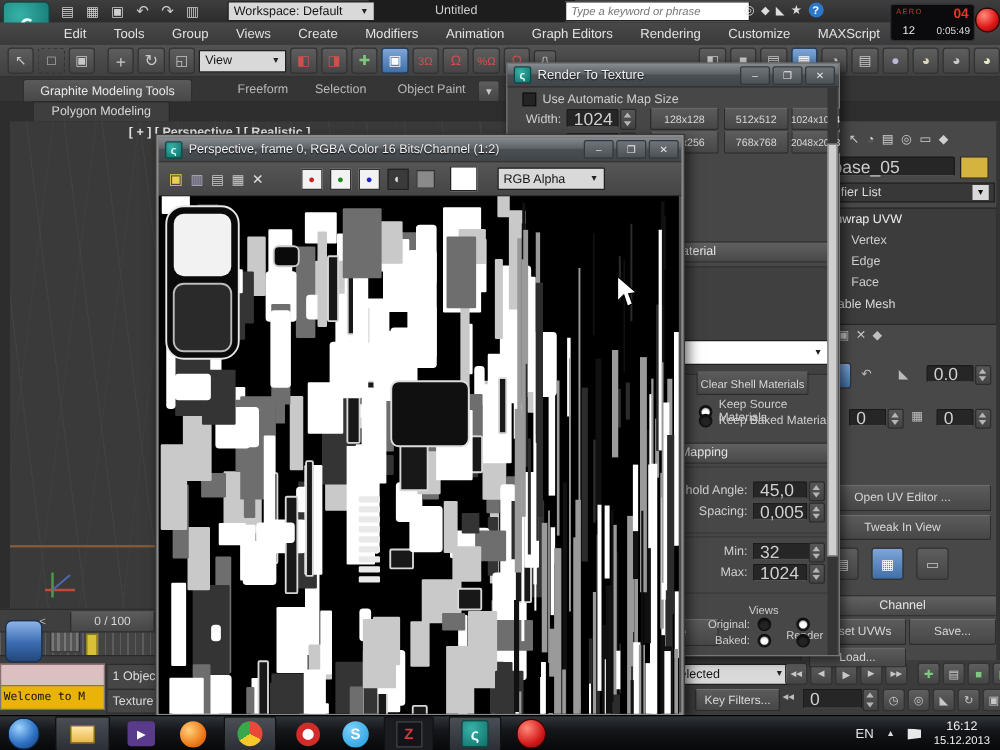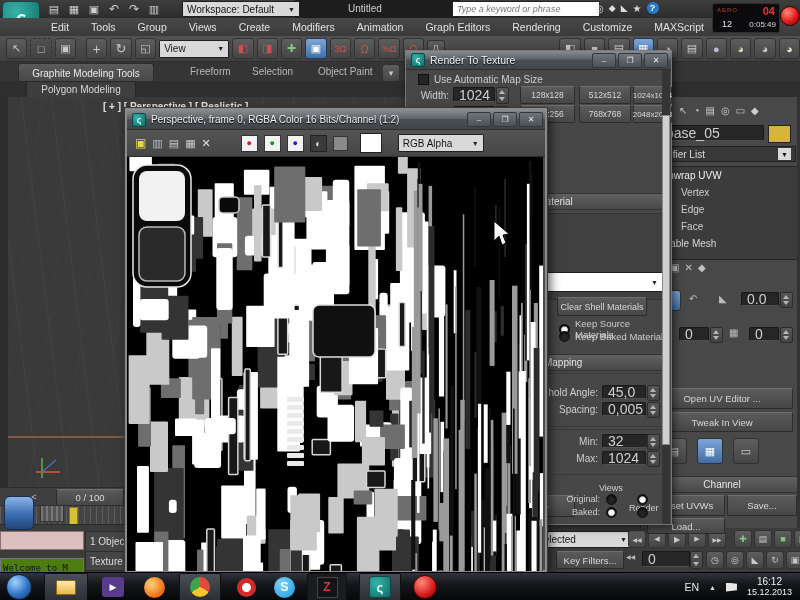--- a/index.html
+++ b/index.html
@@ -165,21 +165,21 @@
     <div class="abs" style="left:69px;top:1px;width:7px;height:17px;background:#d8c137;border:1px solid #8a7a1a;"></div>
     <span class="abs" style="left:545px;top:5px;font-size:9px;color:#ccc;background:#444;padding:0 1px;">90</span>
     <span class="abs" style="left:570px;top:5px;font-size:9px;color:#ccc;background:#444;padding:0 1px;">100</span>
   </div>
 
   <div class="abs" style="left:0;top:524px;width:800px;height:48px;background:#3c3c3c;border-top:1px solid #2a2a2a;"></div>
   <div class="abs" style="left:4px;top:496px;width:28px;height:32px;border-radius:6px;background:linear-gradient(#8db4e8,#3a6cb0 55%,#24477a);border:1px solid #16304f;"></div>
   <div class="abs" style="left:40px;top:505px;width:22px;height:15px;background:#555;border:1px solid #333;
        background-image:repeating-linear-gradient(90deg,#777 0 2px,transparent 2px 5px);"></div>
   <div class="abs" style="left:0;top:531px;width:82px;height:17px;background:#dcc0c0;border:1px solid #8a7070;"></div>
-  <div class="abs flex" style="left:0;top:548px;width:82px;height:18px;background:#4d7c0f;border:1px solid #777;margin-top:10px;">
+  <div class="abs flex" style="left:0;top:548px;width:82px;height:18px;background:#eab308;border:1px solid #777;">
     <span style="font-family:'DejaVu Sans Mono',monospace;font-size:9px;color:#111;white-space:nowrap;padding-left:2px;">Welcome to M</span>
   </div>
   <div class="abs flex" style="left:85px;top:531px;width:175px;height:19px;background:#464646;border:1px solid #2c2c2c;">
     <span style="padding-left:4px;color:#ddd;white-space:nowrap;">1 Objec</span>
   </div>
   <div class="abs flex" style="left:85px;top:551px;width:175px;height:18px;background:#464646;border:1px solid #2c2c2c;">
     <span style="padding-left:4px;color:#ddd;white-space:nowrap;">Texture ba</span>
   </div>
 
   <div class="abs ddl" style="left:520px;top:531px;width:102px;height:15px;">

